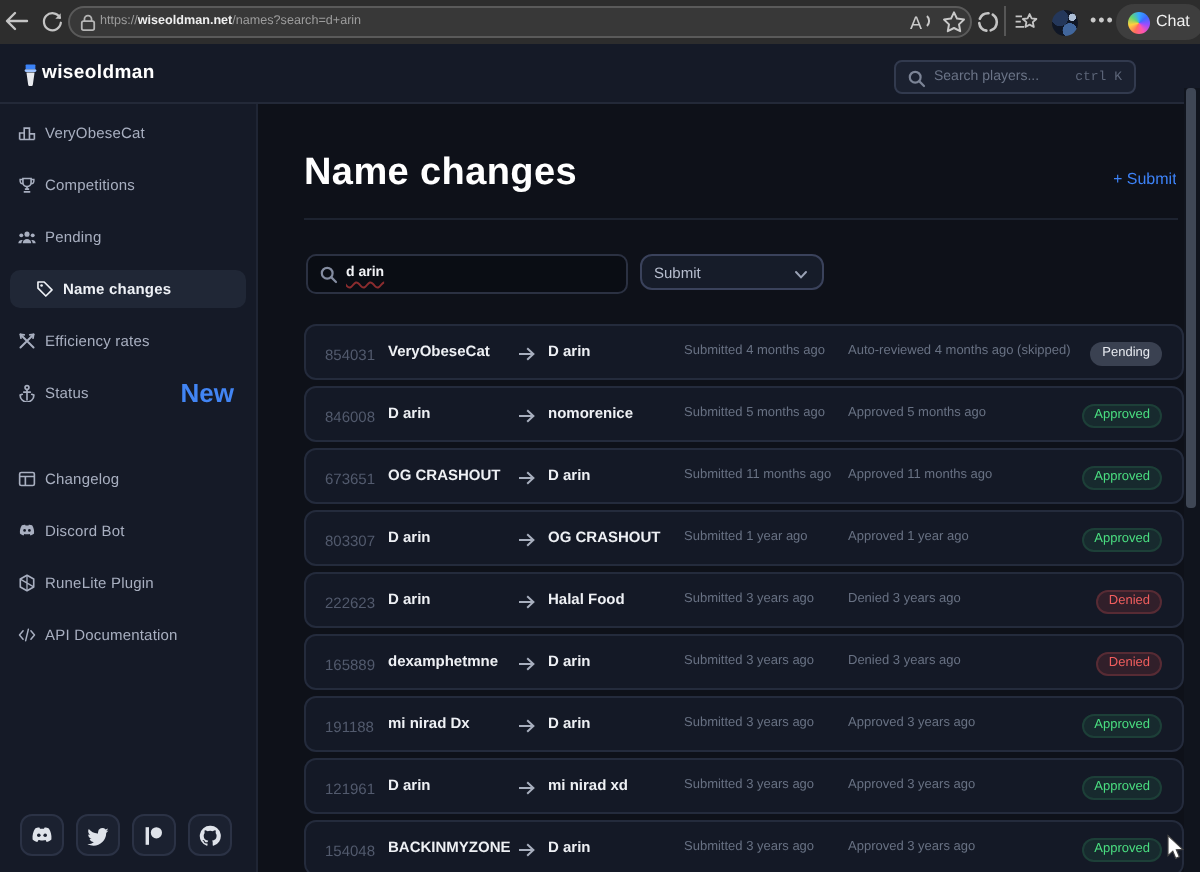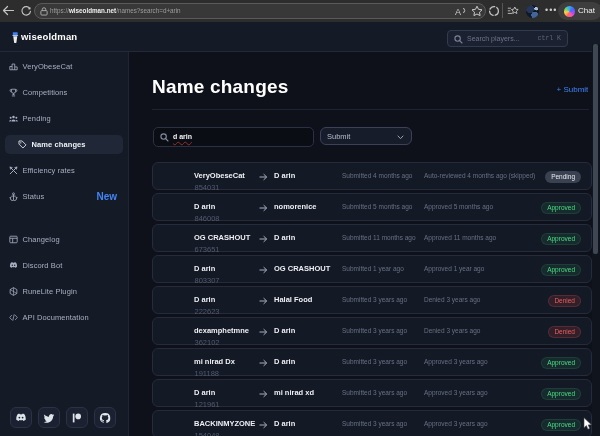--- a/index.html
+++ b/index.html
@@ -34,42 +34,42 @@
 
   
   #sidebar { position:absolute; left:0; top:30px; width:129px; height:384px;
     background:#151a27; border-right:1px solid #1f2534; }
   .mi { position:absolute; left:0; width:129px; height:26px; color:#a8afc0; }
   .mi svg { position:absolute; left:9px; top:50%; margin-top:-4.5px; width:9px; height:9px; }
   .mi .t { position:absolute; left:22.5px; top:0; line-height:26px; font-size:7.5px; letter-spacing:0.1px; }
   .mi.active { left:5px; width:118px; height:19px; background:#202736; border-radius:5px; color:#eef1f6; }
   .mi.active svg { left:12.5px; }
   .mi.active .t { left:26.5px; line-height:19px; font-weight:bold; }
-  .mi .new { position:absolute; right:12px; top:0; line-height:26px; font-size:10px; color:#4285f4; font-weight:bold; }
+  .mi .new { position:absolute; right:12px; top:0; line-height:26px; font-size:13px; color:#4285f4; font-weight:bold; }
   .sbtn { position:absolute; top:355px; width:22px; height:21px; background:#1b2130;
     border:1px solid #2b3245; border-radius:6px; }
   .sbtn svg { position:absolute; left:50%; top:50%; transform:translate(-50%,-50%); }
 
   
   #main { position:absolute; left:129px; top:30px; width:463px; height:384px; background:#0e1119; overflow:hidden; }
   #title { position:absolute; left:23px; top:24px; font-size:19px; font-weight:bold; color:#fff; letter-spacing:0.2px; }
   #submit { position:absolute; left:427.5px; top:32.5px; width:31px; overflow:hidden; font-size:8px; color:#3d82f6; white-space:pre; }
   #tdivider { position:absolute; left:23px; top:57px; width:437px; height:1px; background:#1d2330; }
   #fsearch { position:absolute; left:23.5px; top:75px; width:161px; height:19.5px;
     background:#0a0d14; border:1px solid #2b3142; border-radius:5px; }
   #fsearch .q { position:absolute; left:19.5px; top:0; line-height:18px; font-size:7px; font-weight:bold; color:#f2f3f6;
     text-decoration:underline wavy rgba(210,60,60,0.65); text-decoration-thickness:0.5px; text-underline-offset:2px; }
   #status { position:absolute; left:191px; top:74.5px; width:92px; height:18.5px;
     background:#161c29; border:1px solid #3a425b; border-radius:6px; }
   #status .t { position:absolute; left:6px; top:0; line-height:17px; font-size:7.5px; color:#b6bdcd; }
 
   
   .row { position:absolute; left:23px; width:440px; height:28px;
     background:#141926; border:1px solid #242b3c; border-radius:6px; }
-  .row .id { position:absolute; left:9.5px; top:12px; line-height:26px; font-size:7.5px; color:#525a6d;margin-left:32px; }
+  .row .id { position:absolute; left:9.5px; top:2px; line-height:26px; font-size:7.5px; color:#525a6d; }
   .row .nm { position:absolute; top:0; line-height:26px; font-size:7.5px; font-weight:bold; color:#eef0f4; }
     .row .sub { position:absolute; left:189px; top:0; line-height:26px; font-size:6.5px; color:#687183; }
   .row .rev { position:absolute; left:271px; top:0; line-height:26px; font-size:6.5px; color:#687183; }
   .badge { position:absolute; right:10px; top:7.5px; height:12px; line-height:12px;
     border-radius:6px; font-size:6.5px; padding:0 6px; }
   .b-pend { background:#3a4151; color:#e7eaf0; }
   .b-appr { background:rgba(46,160,100,0.13); color:#4ade80; box-shadow:0 0 0 1px rgba(74,222,128,0.12) inset; }
   .b-deny { background:rgba(225,72,72,0.14); color:#f05e5e; box-shadow:0 0 0 1px rgba(240,94,94,0.2) inset; }
 
   
@@ -300,21 +300,21 @@
     <div class="nm" style="left:41px">D arin</div>
     <svg style="position:absolute;left:106px;top:9.5px" width="9" height="8" viewBox="0 0 9 8">
             <path d="M0.5 4 H7.5 M4.6 1.1 L7.7 4 L4.6 6.9" stroke="#a8afbe" stroke-width="1" fill="none"></path>
           </svg>
     <div class="nm" style="left:121px">Halal Food</div>
     <div class="sub">Submitted 3 years ago</div>
     <div class="rev">Denied 3 years ago</div>
     <div class="badge b-deny">Denied</div>
   </div>
         <div class="row" style="top:265px">
-    <div class="id">362102</div>
+    <div class="id">165889</div>
     <div class="nm" style="left:41px">dexamphetmne</div>
     <svg style="position:absolute;left:106px;top:9.5px" width="9" height="8" viewBox="0 0 9 8">
             <path d="M0.5 4 H7.5 M4.6 1.1 L7.7 4 L4.6 6.9" stroke="#a8afbe" stroke-width="1" fill="none"></path>
           </svg>
     <div class="nm" style="left:121px">D arin</div>
     <div class="sub">Submitted 3 years ago</div>
     <div class="rev">Denied 3 years ago</div>
     <div class="badge b-deny">Denied</div>
   </div>
         <div class="row" style="top:296px">

